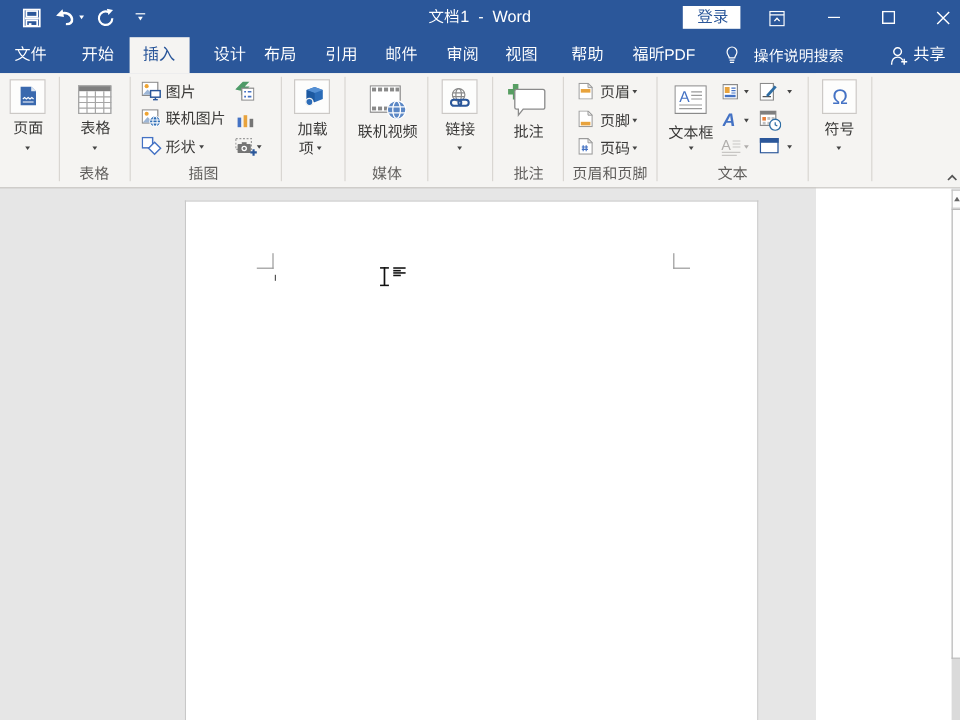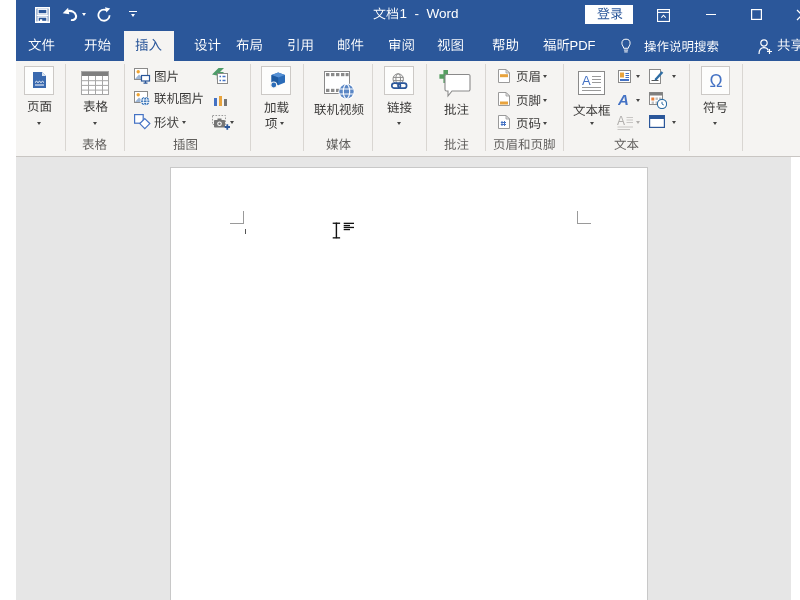--- a/index.html
+++ b/index.html
@@ -60,21 +60,21 @@
       <path id="u8f7d" d="M736 96 790 61Q813 79 837 101Q861 124 882 146Q903 169 915 187L858 227Q841 199 806 162Q770 124 736 96ZM54 266H951V327H54ZM105 120H545V180H105ZM296 39H368V297H296ZM609 41H683Q682 184 689 311Q696 438 711 542Q726 646 748 722Q770 797 799 838Q828 879 863 879Q881 879 890 842Q900 805 904 717Q915 729 932 740Q949 751 963 756Q957 831 945 873Q933 916 912 934Q891 952 856 952Q809 952 773 919Q736 886 709 826Q682 766 663 683Q644 599 632 498Q620 396 615 281Q609 165 609 41ZM839 379 906 399Q873 512 824 617Q774 723 708 810Q643 898 560 962Q551 950 536 935Q521 921 507 911Q586 854 650 771Q714 687 762 587Q809 487 839 379ZM69 427H583V489H69ZM333 520H403V956H333ZM121 680Q119 672 115 659Q112 647 107 633Q103 620 98 611Q110 608 121 595Q132 581 144 561Q153 547 172 511Q190 475 211 427Q232 379 247 329L321 349Q300 403 275 456Q249 509 222 556Q195 603 167 640V642Q167 642 160 646Q153 650 144 656Q135 662 128 668Q121 674 121 680ZM121 680V623L162 601H562L562 666H202Q170 666 149 670Q128 674 121 680ZM65 788Q128 783 212 776Q297 769 393 760Q489 752 585 743L585 805Q493 815 400 824Q307 834 223 842Q139 850 73 858Z"></path>
       <path id="u90ae" d="M85 193H529V882H460V259H151V896H85ZM116 470H484V535H116ZM118 765H482V830H118ZM270 41H344V230H340V810H274V230H270ZM626 94H888V165H692V959H626ZM871 94H885L897 91L949 124Q922 193 888 273Q855 353 823 423Q891 494 914 554Q936 613 936 665Q936 709 926 744Q915 778 889 795Q877 803 861 808Q845 813 827 816Q808 818 784 818Q761 818 738 817Q737 802 732 781Q727 761 717 746Q740 748 761 748Q782 749 797 748Q809 747 820 745Q831 742 839 738Q855 728 861 707Q867 685 866 659Q866 612 842 556Q817 500 748 432Q766 393 783 350Q801 307 817 265Q833 222 847 184Q861 145 871 116Z"></path>
       <path id="u94fe" d="M138 42 202 59Q188 114 167 168Q146 223 120 271Q95 320 65 358Q63 350 56 337Q49 325 41 312Q34 299 27 291Q64 245 93 179Q121 113 138 42ZM138 154H337V221H125ZM151 948 139 884 160 854 318 749Q321 762 328 779Q335 796 340 807Q283 846 248 870Q214 895 194 910Q175 924 166 933Q157 942 151 948ZM82 341H319V407H82ZM48 548H341V614H48ZM151 948Q148 941 140 931Q133 921 125 911Q118 901 111 896Q124 886 143 861Q161 836 161 800V377H230V854Q230 854 218 865Q206 875 190 891Q175 906 163 922Q151 938 151 948ZM511 159H955V224H511ZM714 272H781V827H714ZM544 470Q543 463 539 451Q535 439 531 426Q526 414 522 405Q534 402 545 384Q557 366 569 339Q575 325 587 295Q600 264 614 222Q629 180 643 132Q657 85 666 37L738 52Q719 120 695 188Q670 257 643 319Q617 381 589 430V432Q589 432 582 436Q575 440 567 446Q558 452 551 458Q544 464 544 470ZM544 470V411L584 392H929L928 456H622Q593 456 572 460Q551 464 544 470ZM520 589H950V655H520ZM488 396V824H419V465H323V396ZM351 100 412 79Q436 120 459 169Q483 218 494 254L429 278Q423 254 410 223Q397 192 382 160Q367 127 351 100ZM461 777Q483 777 503 792Q522 807 554 827Q591 851 637 859Q682 868 740 868Q772 868 813 866Q855 865 897 862Q939 859 972 856Q969 865 964 880Q960 894 957 908Q955 922 954 933Q928 934 889 936Q850 937 810 938Q770 939 739 939Q676 939 629 928Q581 917 541 892Q516 874 495 859Q475 843 460 843Q446 843 428 859Q410 874 390 899Q370 923 350 951L301 882Q343 837 384 807Q426 777 461 777Z"></path>
       <path id="u9605" d="M346 435V554H647V435ZM278 374H717V616H278ZM393 595H460Q453 665 433 722Q414 778 372 821Q331 863 258 893Q254 884 247 874Q240 863 232 852Q224 842 216 837Q281 814 317 779Q354 745 370 698Q387 652 393 595ZM616 211 689 229Q663 275 635 322Q606 368 581 402L517 383Q535 360 553 329Q572 299 588 267Q605 236 616 211ZM316 241 375 213Q401 244 425 281Q448 318 458 347L397 377Q387 349 365 310Q342 272 316 241ZM837 96H909V867Q909 897 901 914Q894 931 875 941Q855 950 822 952Q790 954 742 954Q740 939 733 919Q727 898 719 884Q752 885 781 885Q809 886 819 885Q830 884 833 881Q837 877 837 867ZM91 265H164V960H91ZM106 89 163 52Q185 72 208 96Q231 120 251 144Q271 167 283 186L222 228Q211 208 192 184Q173 160 150 134Q128 109 106 89ZM352 96H879V163H352ZM532 594H599V782Q599 797 603 801Q608 806 625 806Q630 806 645 806Q660 806 677 806Q693 806 699 806Q709 806 715 800Q720 794 723 776Q725 758 726 719Q736 727 753 734Q770 741 784 745Q781 793 773 819Q765 846 750 856Q734 866 707 866Q702 866 690 866Q677 866 662 866Q646 866 634 866Q621 866 616 866Q583 866 564 858Q546 851 539 833Q532 814 532 782Z"></path>
       <path id="u9762" d="M355 485H630V546H355ZM355 659H632V720H355ZM150 837H856V907H150ZM104 304H896V960H820V374H176V960H104ZM320 347H389V870H320ZM601 347H670V867H601ZM450 139 538 160Q522 210 506 263Q490 316 475 354L407 334Q415 307 424 273Q432 239 440 204Q447 168 450 139ZM58 106H945V178H58Z"></path>
       <path id="u9875" d="M74 95H935V165H74ZM459 131 544 144Q525 189 503 236Q481 283 461 316L395 303Q407 279 419 248Q431 218 442 187Q453 156 459 131ZM464 418H541V600Q541 641 532 682Q522 723 496 762Q470 800 421 836Q372 872 292 903Q213 934 96 960Q92 952 84 941Q76 930 68 918Q59 906 50 899Q162 877 236 850Q311 823 356 792Q402 761 425 729Q449 697 456 664Q464 631 464 599ZM545 770 589 719Q632 738 679 761Q727 784 774 809Q821 834 862 859Q903 883 932 903L885 963Q858 942 818 917Q778 892 731 866Q684 840 636 815Q589 790 545 770ZM171 285H839V750H760V355H248V752H171Z"></path>
       <path id="u9879" d="M46 158H363V230H46ZM172 191H247V686H172ZM29 696Q70 685 125 669Q180 653 243 634Q305 615 369 596L379 661Q292 691 204 721Q117 750 48 774ZM381 84H957V152H381ZM623 114 712 127Q694 170 675 214Q655 258 638 289L570 275Q585 240 600 195Q615 149 623 114ZM618 380H693V591Q693 640 681 691Q669 742 636 790Q602 838 537 881Q472 924 366 957Q362 949 353 938Q345 928 336 917Q327 906 319 899Q421 871 481 834Q541 798 571 756Q600 715 609 672Q618 630 618 591ZM689 789 736 742Q775 766 818 795Q860 824 899 853Q937 882 961 906L911 959Q888 935 850 905Q813 875 771 844Q728 814 689 789ZM417 256H891V725H816V324H490V727H417Z"></path>
       <path id="u9891" d="M518 99H950V166H518ZM717 137 786 155Q771 195 756 235Q741 276 727 305L665 288Q679 257 694 214Q709 170 717 137ZM544 271H922V741H854V330H608V743H544ZM701 379H764Q764 490 759 575Q754 661 739 724Q724 787 694 833Q663 878 612 909Q561 941 483 963Q479 951 467 935Q456 919 446 910Q519 890 566 863Q613 836 640 795Q668 755 680 698Q693 641 697 563Q701 484 701 379ZM728 796 770 754Q804 778 841 807Q879 836 913 864Q946 892 968 914L923 962Q902 940 869 911Q836 882 799 851Q762 821 728 796ZM297 164H479V228H297ZM39 351H502V419H39ZM266 39H334V389H266ZM114 127H176V390H114ZM428 494 493 509Q466 622 414 710Q362 797 282 860Q202 923 88 963Q82 949 71 933Q60 916 49 905Q155 871 230 815Q305 758 354 678Q402 598 428 494ZM133 483 196 497Q179 559 152 618Q125 677 93 718Q87 713 77 706Q67 700 56 693Q46 687 37 683Q69 644 94 591Q118 539 133 483ZM248 405H316V722H248Z"></path>
     </defs>
   </svg>
-<div class="ab" style="left:16px;top:0;width:775px;height:600px;background:#e6e6e6">
+<div class="ab" style="left:0;top:0;width:680px;height:600px;background:#e6e6e6">
     <div class="ab" style="left:0;top:0;width:800px;height:30px;background:#2b579a"></div>
     <svg class="ab" style="left:18.5px;top:6.5px" width="15" height="16" viewBox="0 0 15 16" fill="none" stroke="#fff">
 <rect x="0.8" y="0.8" width="13.4" height="14.4" stroke-width="1.6"></rect>
 <rect x="3" y="2.2" width="9" height="4.7" stroke-width="1.4"></rect>
 <rect x="1.7" y="7.5" width="11.6" height="1.7" fill="#fff" stroke="none"></rect>
 <rect x="3" y="10" width="9" height="4.5" stroke-width="1.4"></rect>
 <rect x="5" y="12.3" width="2.2" height="2.4" fill="#fff" stroke="none"></rect>
 </svg>
     <svg class="ab" style="left:46px;top:7px" width="16" height="14" viewBox="0 0 16 14">
 <path d="M0.7 6.2 L6.1 0.7 L7.3 7.2 Z" fill="#fff"></path>

